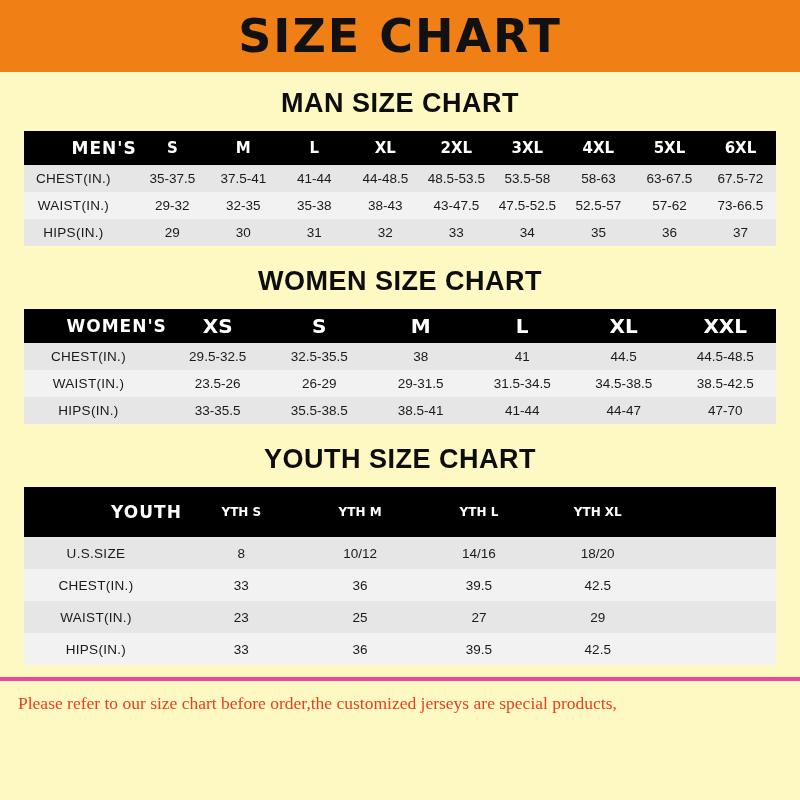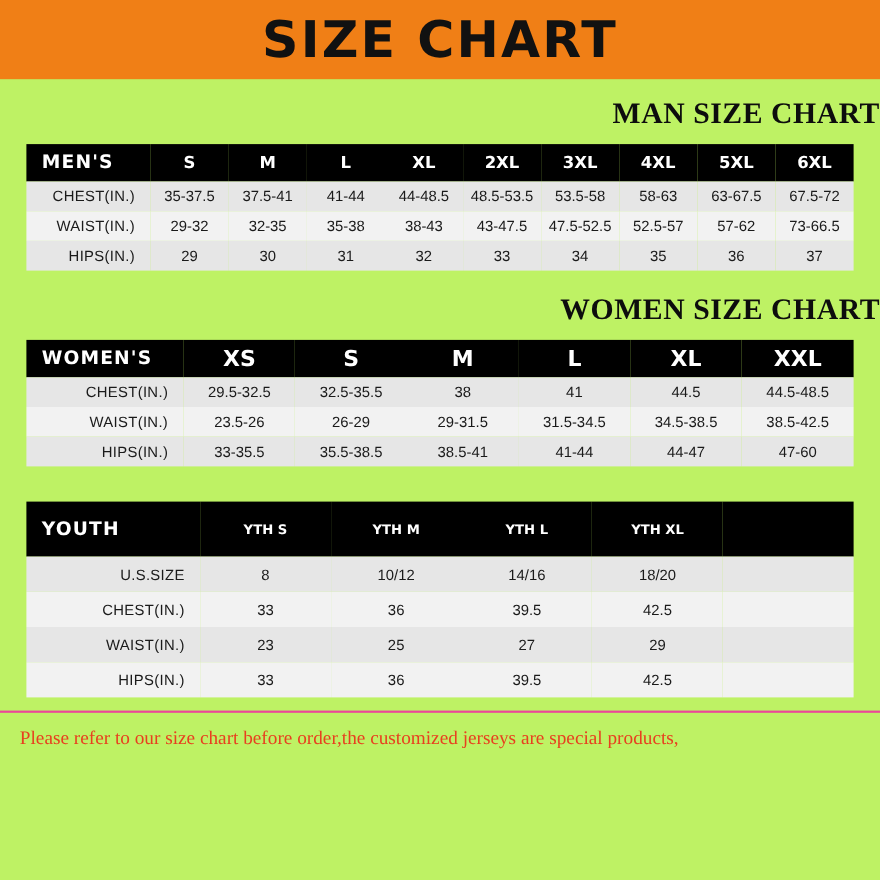--- a/index.html
+++ b/index.html
@@ -8,41 +8,41 @@
     padding: 0;
     width: 800px;
     height: 800px;
     background: #ffffff;
     font-family: "Liberation Sans", sans-serif;
   }
   .page {
     width: 800px;
     height: 800px;
     position: relative;
-    background: #bef264;
+    background: #fef9c3;
     overflow: hidden;
   }
   .banner {
     height: 72px;
     background: #f07f16;
     display: flex;
     align-items: center;
     justify-content: center;
   }
   .banner-title {
     font-family: "DejaVu Sans", sans-serif;
     font-weight: bold;
     font-size: 46px;
     letter-spacing: 2px;
     color: #111111;
     line-height: 1;
   }
   .section-title {
-    text-align: right;
-    font-family: Liberation Serif, serif;
+    text-align: center;
+    font-family: Liberation Sans, sans-serif;
     font-weight: bold;
     font-size: 27px;
     color: #0d0d0d;
     letter-spacing: 0.5px;
   }
   .tbl-wrap {
     padding: 0 24px;
   }
   table {
     width: 100%;
@@ -59,48 +59,47 @@
     white-space: nowrap;
   }
   thead th {
     background: #000000;
     color: #ffffff;
     font-family: "DejaVu Sans", sans-serif;
     font-weight: bold;
     height: 34px;
   }
   thead th.firstcol {
-    text-align: left;
-    padding-left: 14px;
+    text-align: right;
+    padding-left: 24px;
     font-size: 17px;
     letter-spacing: 1px;
   }
   thead th.sizecol {
     font-size: 15px;
   }
   tbody td.firstcol {
-    text-align: right;
     padding-right: 14px;
     font-size: 13.5px;
     letter-spacing: 0.3px;
   }
   tbody tr.odd td { background: #e6e6e6; }
   tbody tr.even td { background: #f2f2f2; }
 
   .men-table thead th.firstcol { width: 15%; }
   .women-table thead th.firstcol { width: 19%; }
   .women-table thead th.sizecol { font-size: 20px; }
   .youth-table thead th.firstcol { width: 21%; }
   .youth-table thead th.sizecol { font-size: 12px; }
   .youth-table td, .youth-table th { height: 32px; }
   .youth-table thead th { height: 50px; }
 
   .notice {
     margin-top: 12px;
-    border-top: 2px solid #ec4899;
+    border-top: 4px solid #ec4899;
     padding: 10px 18px 0 18px;
     color: #e8401f;
     font-family: "Liberation Serif", serif;
     font-size: 17.5px;
     line-height: 1.45;
     text-align: left;
   }
   .sp-12 { height: 12px; }
   .sp-16 { height: 16px; }
   .sp-20 { height: 20px; }
@@ -209,27 +208,28 @@
           <td>34.5-38.5</td>
           <td>38.5-42.5</td>
         </tr>
         <tr class="odd">
           <td class="firstcol">HIPS(IN.)</td>
           <td>33-35.5</td>
           <td>35.5-38.5</td>
           <td>38.5-41</td>
           <td>41-44</td>
           <td>44-47</td>
-          <td>47-60</td>
+          <td>47-70</td>
         </tr>
       </tbody>
     </table>
   </div>
 
   <div class="sp-20"></div>
+  <div class="section-title">YOUTH SIZE CHART</div>
   <div class="sp-12"></div>
   <div class="tbl-wrap">
     <table class="youth-table">
       <thead>
         <tr>
           <th class="firstcol">YOUTH</th>
           <th class="sizecol">YTH S</th>
           <th class="sizecol">YTH M</th>
           <th class="sizecol">YTH L</th>
           <th class="sizecol">YTH XL</th>

